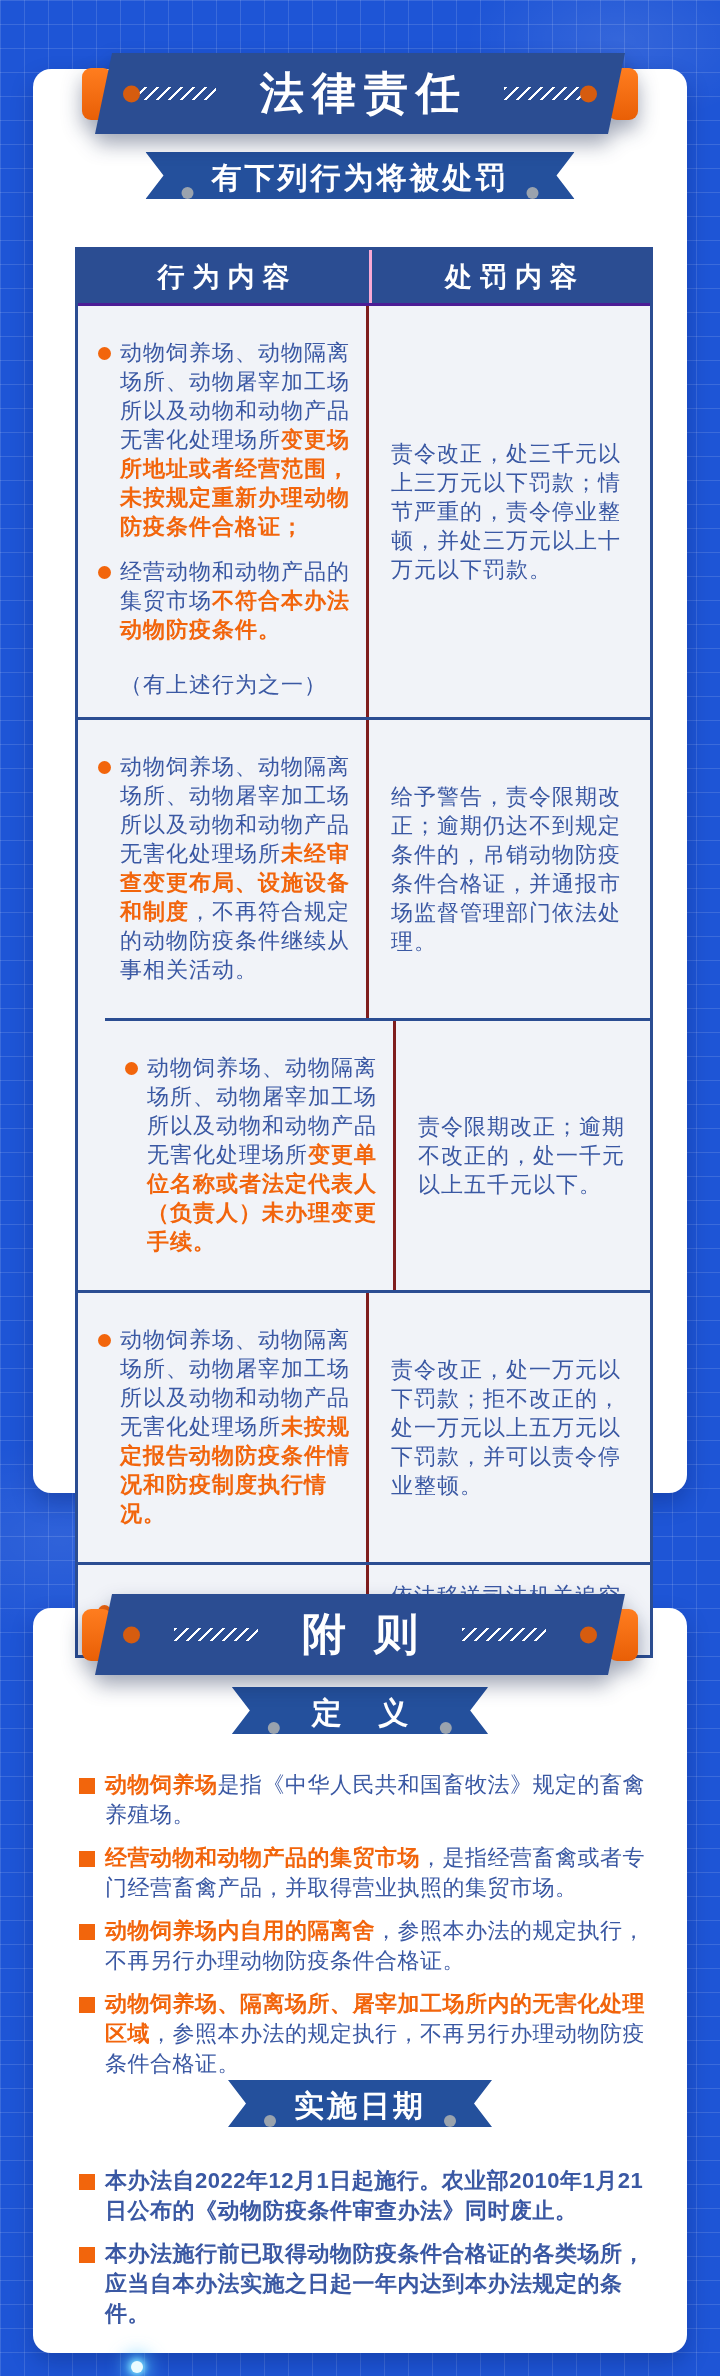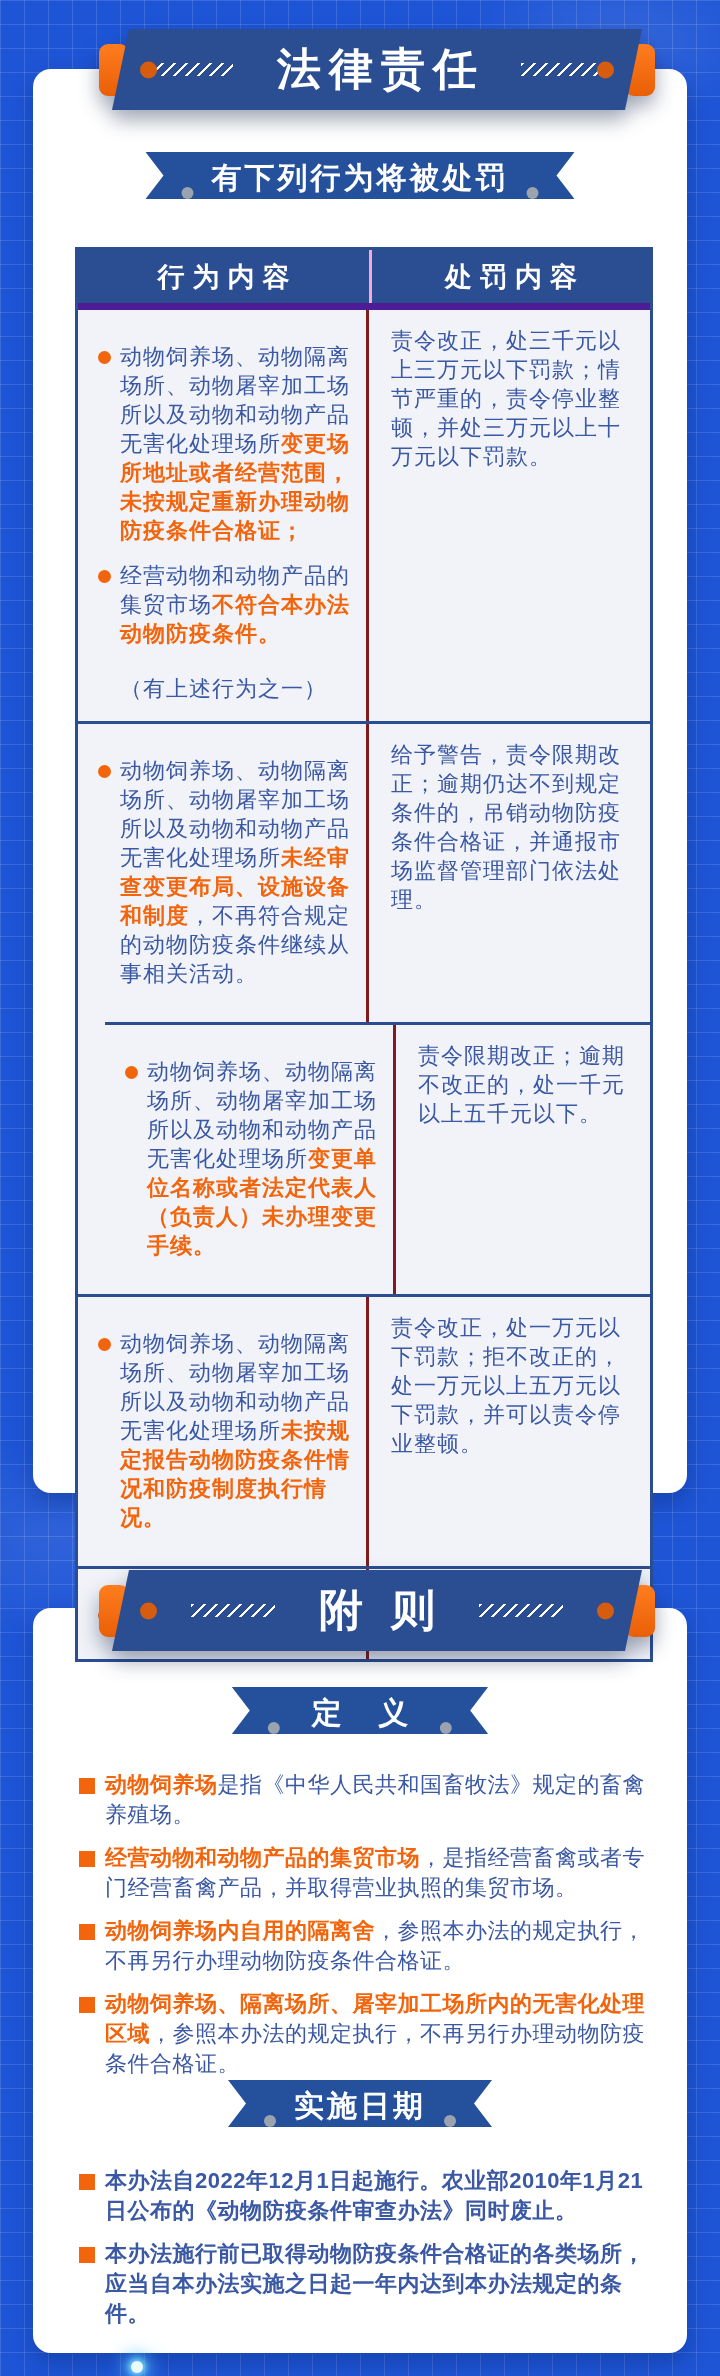--- a/index.html
+++ b/index.html
@@ -42,25 +42,26 @@
     border-radius: 18px;
     box-shadow: 0 10px 22px rgba(8,28,90,.30);
     z-index: 1;
   }
   .card-1 { top: 69px;  height: 1424px; }
   .card-2 { top: 1608px; height: 745px; }
 
   
   .ribbon {
     position: absolute;
-    left: 99px;
+    left: 82px;
     width: 556px;
     height: 81px;
     z-index: 4;
     filter: drop-shadow(0 10px 10px rgba(8,24,64,.38));
+    margin-top: 24px;
   }
   .ribbon .tab {
     position: absolute;
     top: 50%;
     transform: translateY(-50%);
     width: 30px;
     height: 52px;
     border-radius: 9px;
     background: linear-gradient(180deg, #ff7d1f 0%, #e95f06 100%);
   }
@@ -137,21 +138,21 @@
   
   .ptable {
     position: absolute;
     left: 75px;
     top: 247px;
     width: 578px;
     border: 3px solid #2b4d92;
     background: #f1f3f8;
     z-index: 2;
   }
-  .thead { display: flex; background: #f9a8d4; border-bottom: 7px solid #4c1d95; }
+  .thead { display: flex; background: #f9a8d4; border-bottom: 3px solid #4c1d95; }
   .th {
     height: 53px;
     background: #2b4d92;
     color: #fff;
     font-size: 27px;
     font-weight: bold;
     letter-spacing: 8px;
     display: flex;
     align-items: center;
     justify-content: center;
@@ -162,20 +163,21 @@
   .tr { display: flex; border-top: 3px solid #2b4d92; }
   .tr.first { border-top: none; }
   .td-l {
     width: 291px;
     border-right: 3px solid #7f1d1d;
     padding: 32px 12px 18px 20px;
   }
   .td-r {
     flex: 1;
     display: flex;
+    align-items: center;
     padding: 16px 12px 16px 22px;
   }
   .row-1 { min-height: 357px; }
   .row-2 { min-height: 255px; }
   .row-3 { min-height: 230px; margin-left: 27px; }
   .row-4 { min-height: 204px; }
   .row-5 { min-height: 81px; }
   .row-5 .td-l { display: flex; align-items: center; padding-top: 0; padding-bottom: 0; }
   .row-5 .bullet-item { margin-bottom: 0; }
 

